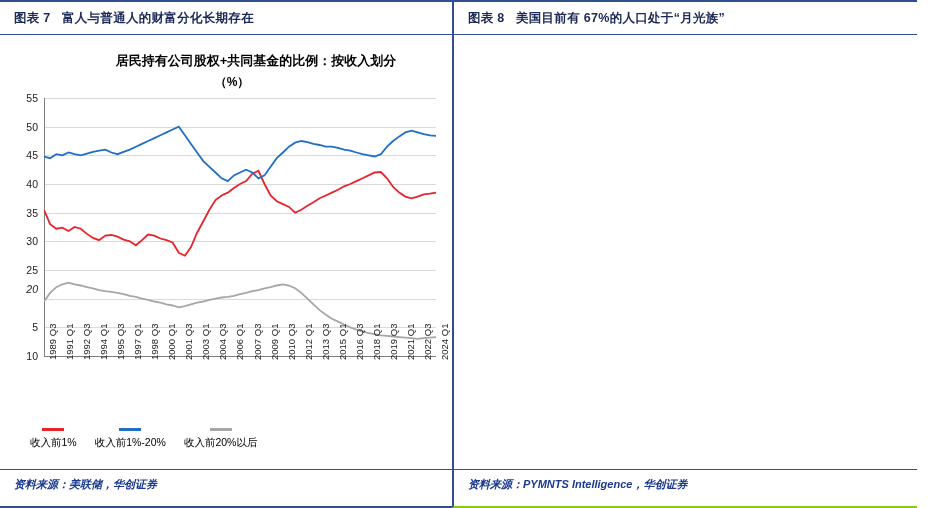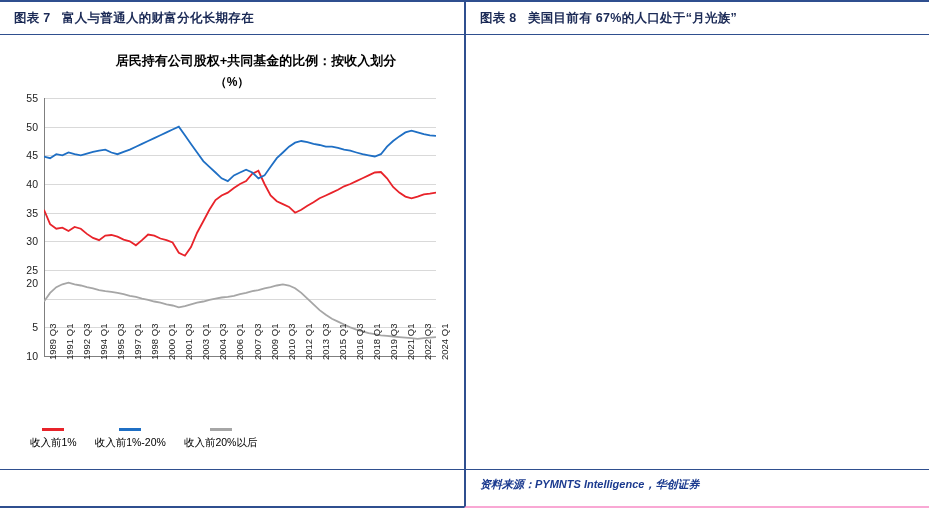--- a/index.html
+++ b/index.html
@@ -1,20 +1,20 @@
 <!DOCTYPE html>
 <html><head>
 <meta charset="utf-8">
 <style>
   html,body{margin:0;padding:0;}
   body{width:929px;height:508px;background:#ffffff;font-family:"Liberation Sans",sans-serif;color:#000;}
   .page{position:relative;width:929px;height:388px;box-sizing:border-box;}
   .panel{position:absolute;top:0;height:508px;box-sizing:border-box;}
   .panel-left{left:0;width:464px;border-top:2px solid #2f4f8f;border-bottom:2px solid #2f4f8f;}
-  .panel-right{left:464px;width:465px;border-top:2px solid #2f4f8f;border-bottom:2px solid #f9a8d4;border-left:2px solid #2f4f8f;}
+  .panel-right{left:452px;width:465px;border-top:2px solid #2f4f8f;border-bottom:2px solid #84cc16;border-left:2px solid #2f4f8f;}
   .panel-title{position:absolute;top:8px;left:14px;font-size:12.5px;font-weight:bold;color:#1b2a56;letter-spacing:.3px;}
   .title-rule{position:absolute;left:0;right:0;top:32px;height:1px;background:#2f4f8f;}
   .source{position:absolute;left:14px;bottom:14px;font-size:11px;color:#1b3a8f;font-style:italic;font-weight:bold;}
   .src-rule{position:absolute;left:0;right:0;bottom:36px;height:1px;background:#2f4f8f;}
 
   
   .chart-l{position:absolute;left:0;top:34px;width:464px;height:430px;}
   .chart-l .ctitle{position:absolute;top:16px;left:0;width:464px;text-align:center;font-size:13px;font-weight:bold;padding-left:24px;}
   .chart-l .ctitle2{position:absolute;top:38px;left:0;width:464px;text-align:center;font-size:12px;font-weight:bold;}
   .plotL{position:absolute;left:44px;top:62px;width:392px;height:258px;}
@@ -39,21 +39,21 @@
 
     <div class="chart-l">
       <div class="ctitle">居民持有公司股权+共同基金的比例：按收入划分</div>
       <div class="ctitle2">（%）</div>
       <div class="plotL" id="plotL">
           <div class="gridL" style="top: 258px;"></div>
           <div class="ylabL" style="top: 258px; left: -36px;">10</div>
           <div class="gridL" style="top: 229.333px;"></div>
           <div class="ylabL" style="top: 229.333px; left: -36px;">5</div>
           <div class="gridL" style="top: 200.667px;"></div>
-          <div class="ylabL" style="top: 185px; left: -36px;">20</div>
+          <div class="ylabL" style="top: 191px; left: -36px; font-style: italic;">20</div>
           <div class="gridL" style="top: 172px;"></div>
           <div class="ylabL" style="top: 172px; left: -36px;">25</div>
           <div class="gridL" style="top: 143.333px;"></div>
           <div class="ylabL" style="top: 143.333px; left: -36px;">30</div>
           <div class="gridL" style="top: 114.667px;"></div>
           <div class="ylabL" style="top: 114.667px; left: -36px;">35</div>
           <div class="gridL" style="top: 86px;"></div>
           <div class="ylabL" style="top: 86px; left: -36px;">40</div>
           <div class="gridL" style="top: 57.3333px;"></div>
           <div class="ylabL" style="top: 57.3333px; left: -36px;">45</div>
@@ -103,20 +103,21 @@
             <span>收入前1%-20%</span>
           </div>
           <div class="item">
             <span class="swatch" style="background: rgb(166, 166, 166);"></span>
             <span>收入前20%以后</span>
           </div>
         </div>
     </div>
 
     <div class="src-rule"></div>
+    <div class="source">资料来源：美联储，华创证券</div>
   </div>
 
   <div class="panel panel-right">
     <div class="panel-title">
       <span>图表 8</span>&nbsp;&nbsp;&nbsp;<span>美国目前有 67%的人口处于“月光族”</span>
     </div>
     <div class="title-rule"></div>
 
     <div class="src-rule"></div>
     <div class="source">资料来源：PYMNTS Intelligence，华创证券</div>

